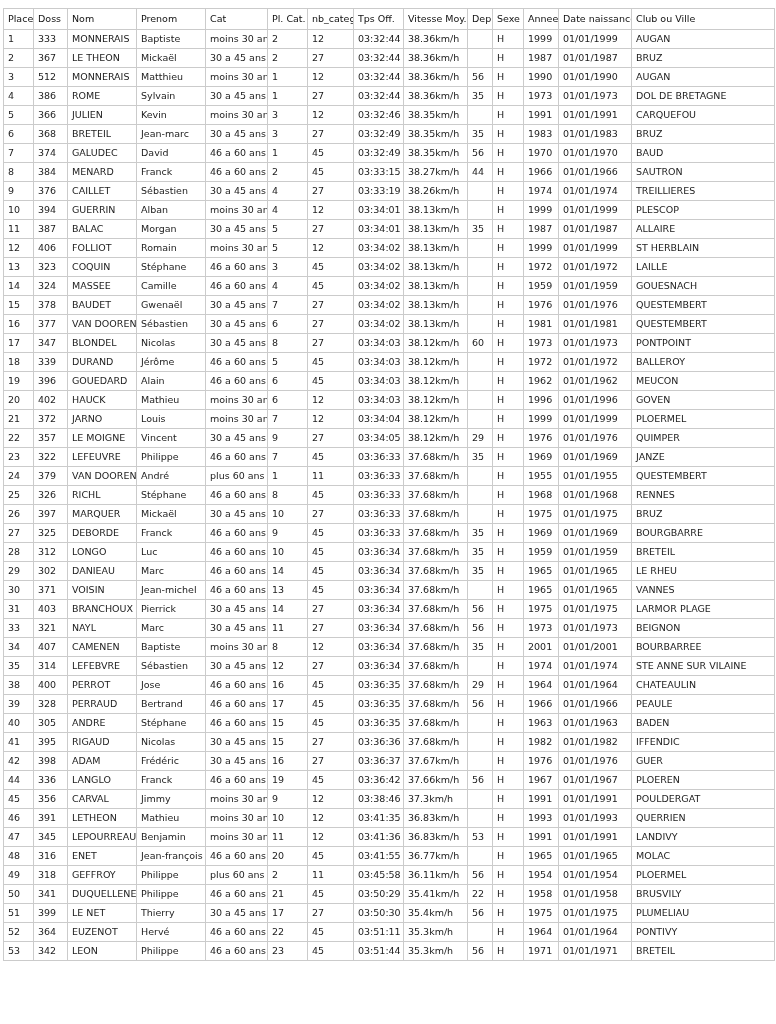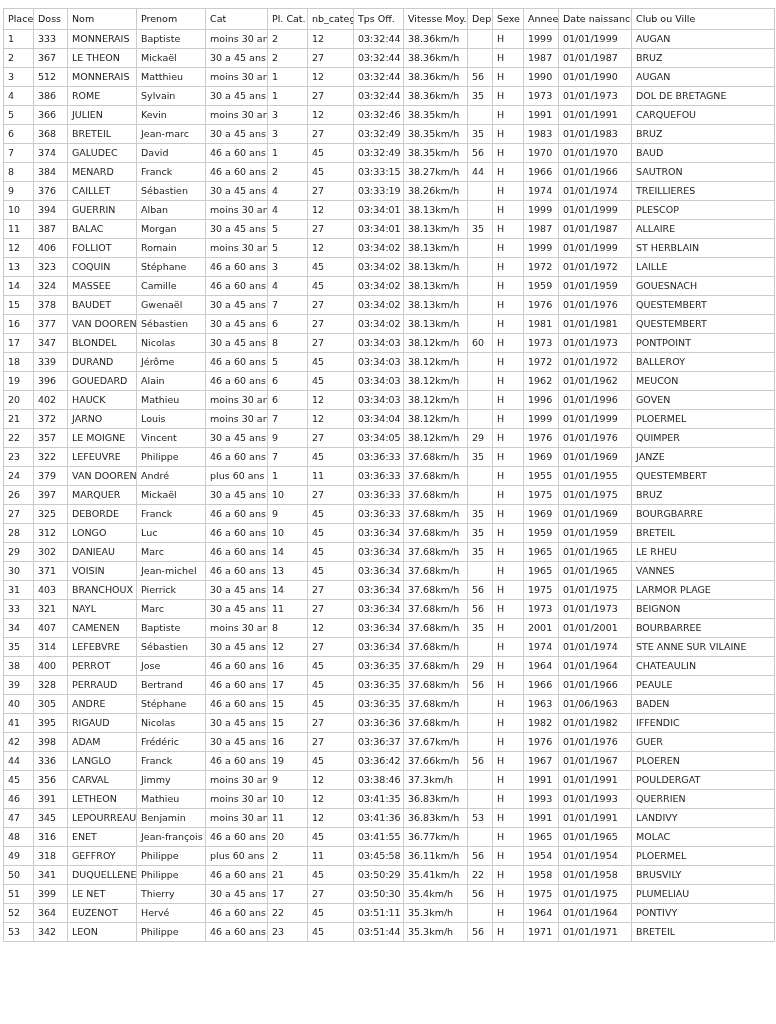--- a/index.html
+++ b/index.html
@@ -459,20 +459,36 @@
           <td>11</td>
           <td>03:36:33</td>
           <td>37.68km/h</td>
           <td></td>
           <td>H</td>
           <td>1955</td>
           <td>01/01/1955</td>
           <td>QUESTEMBERT</td>
         </tr>
         <tr>
+          <td>25</td>
+          <td>326</td>
+          <td>RICHL</td>
+          <td>Stéphane</td>
+          <td>46 a 60 ans</td>
+          <td>8</td>
+          <td>45</td>
+          <td>03:36:33</td>
+          <td>37.68km/h</td>
+          <td></td>
+          <td>H</td>
+          <td>1968</td>
+          <td>01/01/1968</td>
+          <td>RENNES</td>
+        </tr>
+        <tr>
           <td>26</td>
           <td>397</td>
           <td>MARQUER</td>
           <td>Mickaël</td>
           <td>30 a 45 ans</td>
           <td>10</td>
           <td>27</td>
           <td>03:36:33</td>
           <td>37.68km/h</td>
           <td></td>
@@ -647,21 +663,21 @@
           <td>ANDRE</td>
           <td>Stéphane</td>
           <td>46 a 60 ans</td>
           <td>15</td>
           <td>45</td>
           <td>03:36:35</td>
           <td>37.68km/h</td>
           <td></td>
           <td>H</td>
           <td>1963</td>
-          <td>01/06/1963</td>
+          <td>01/01/1963</td>
           <td>BADEN</td>
         </tr>
         <tr>
           <td>41</td>
           <td>395</td>
           <td>RIGAUD</td>
           <td>Nicolas</td>
           <td>30 a 45 ans</td>
           <td>15</td>
           <td>27</td>

